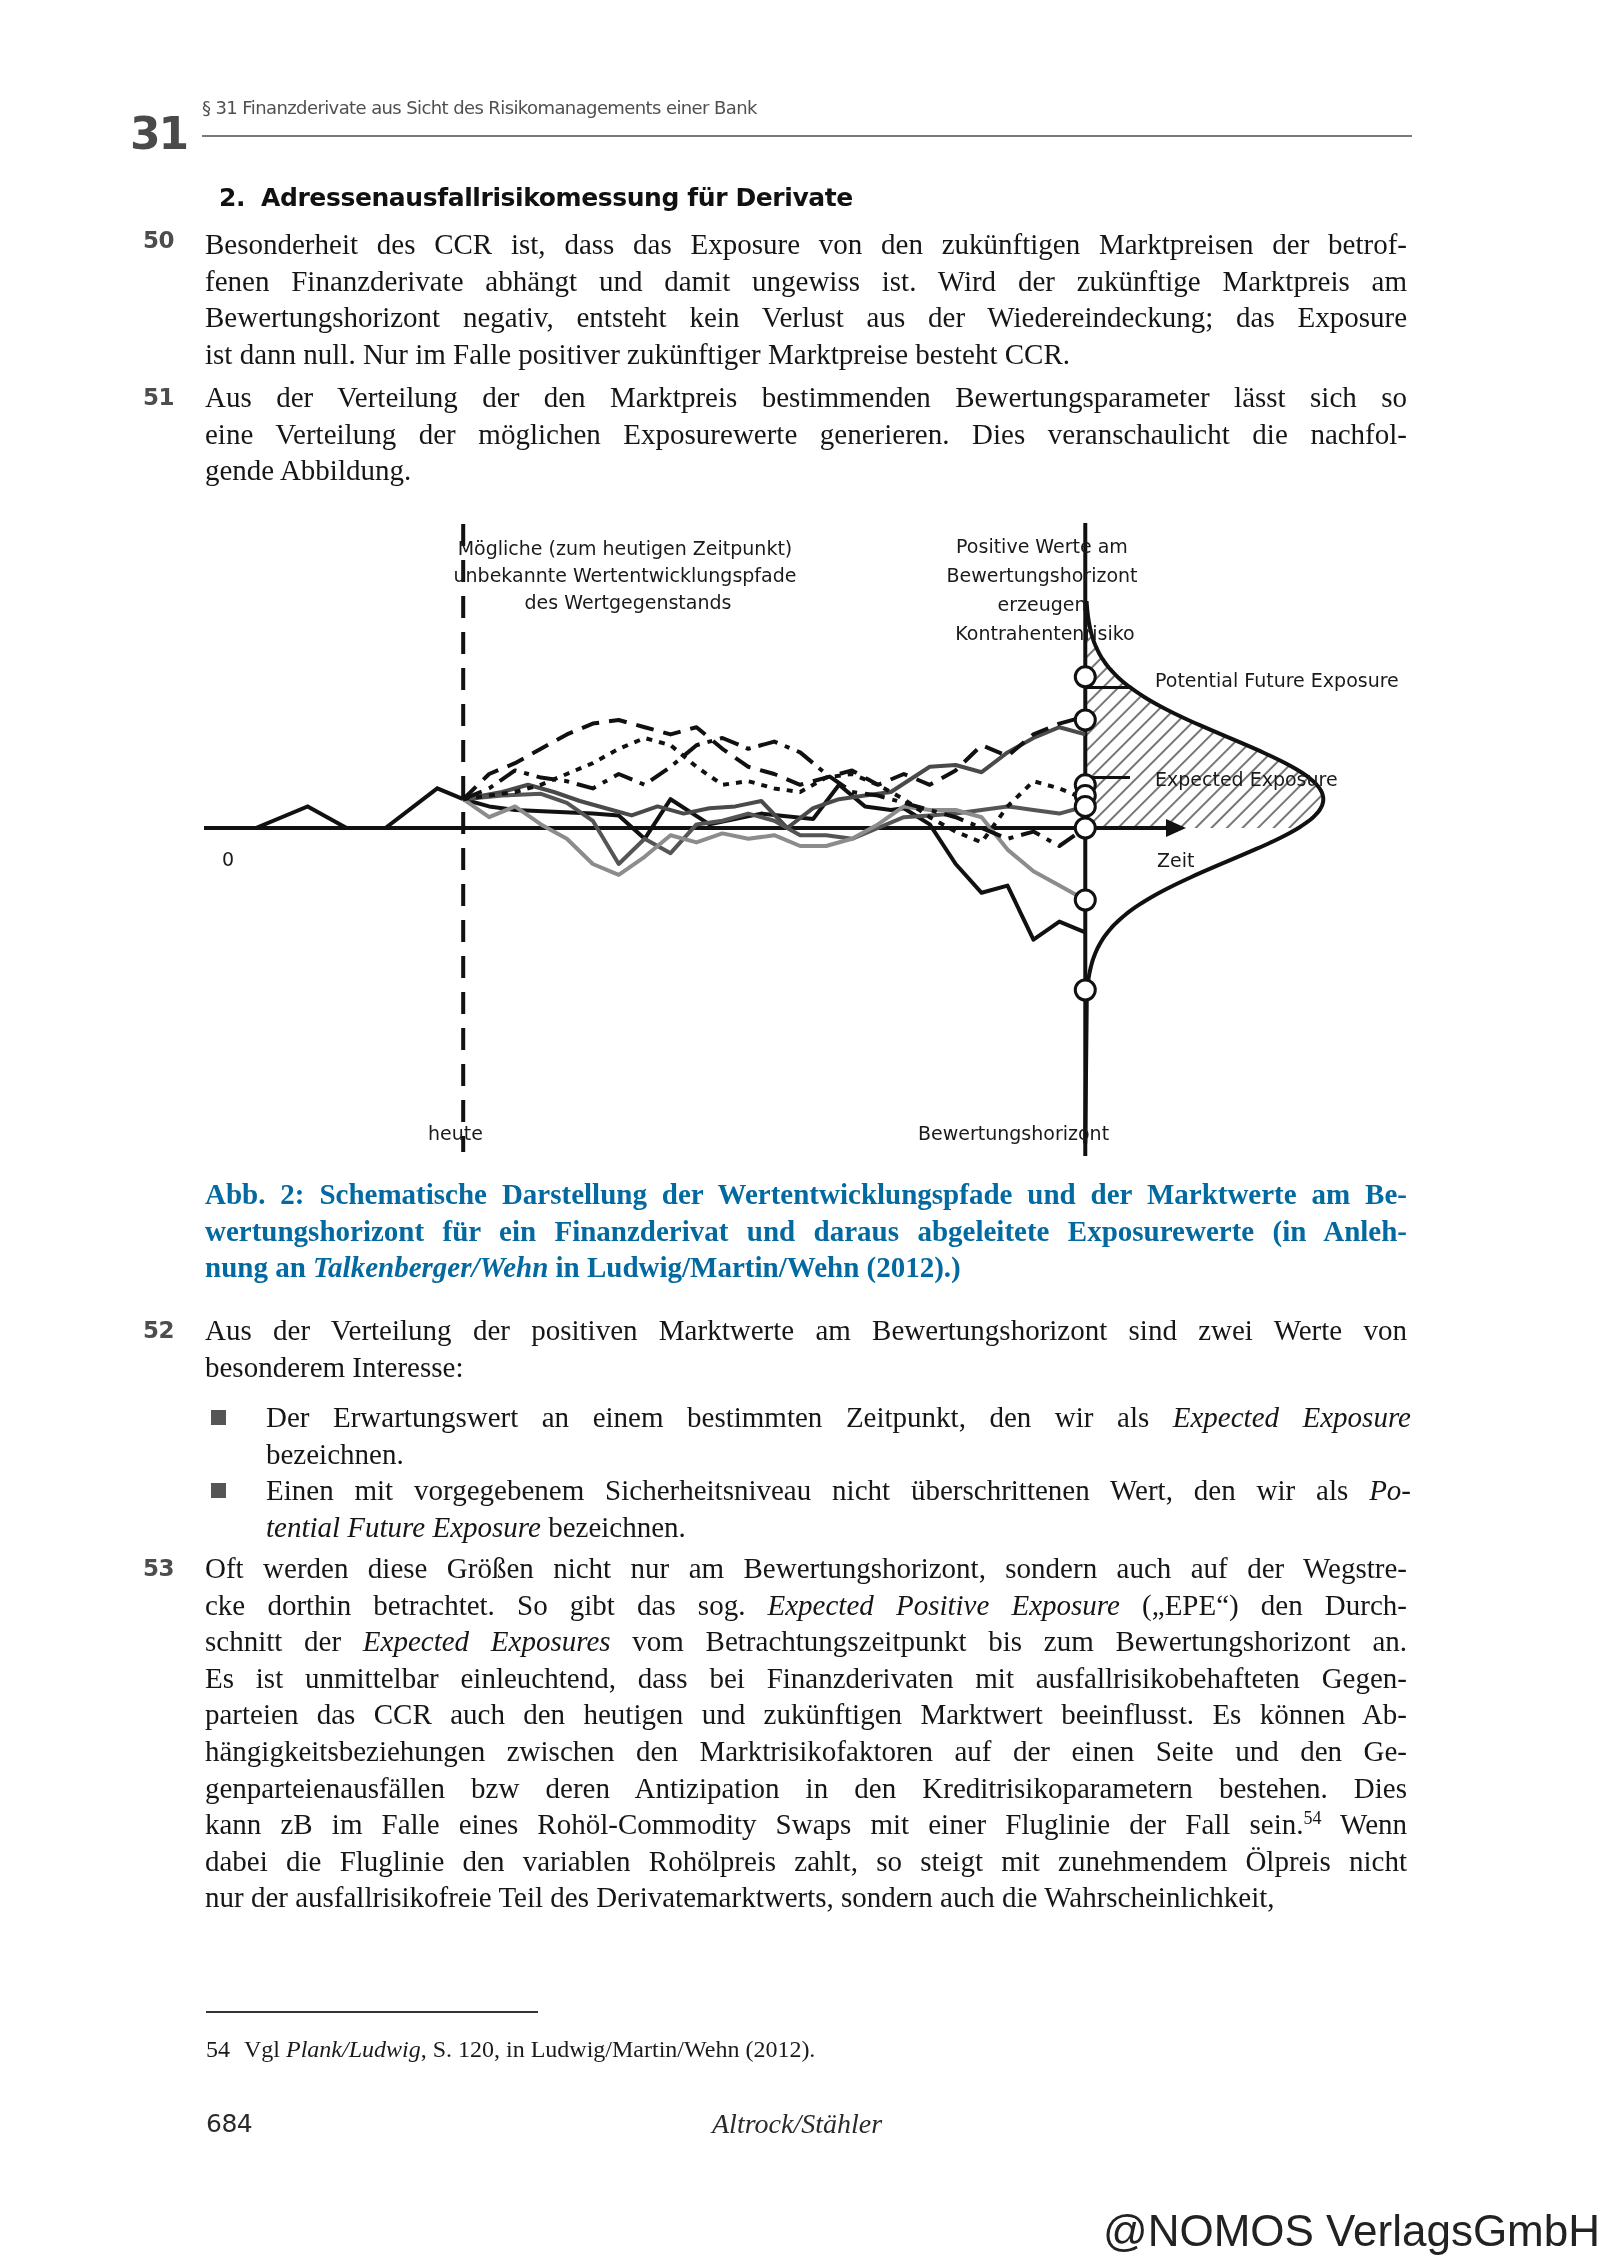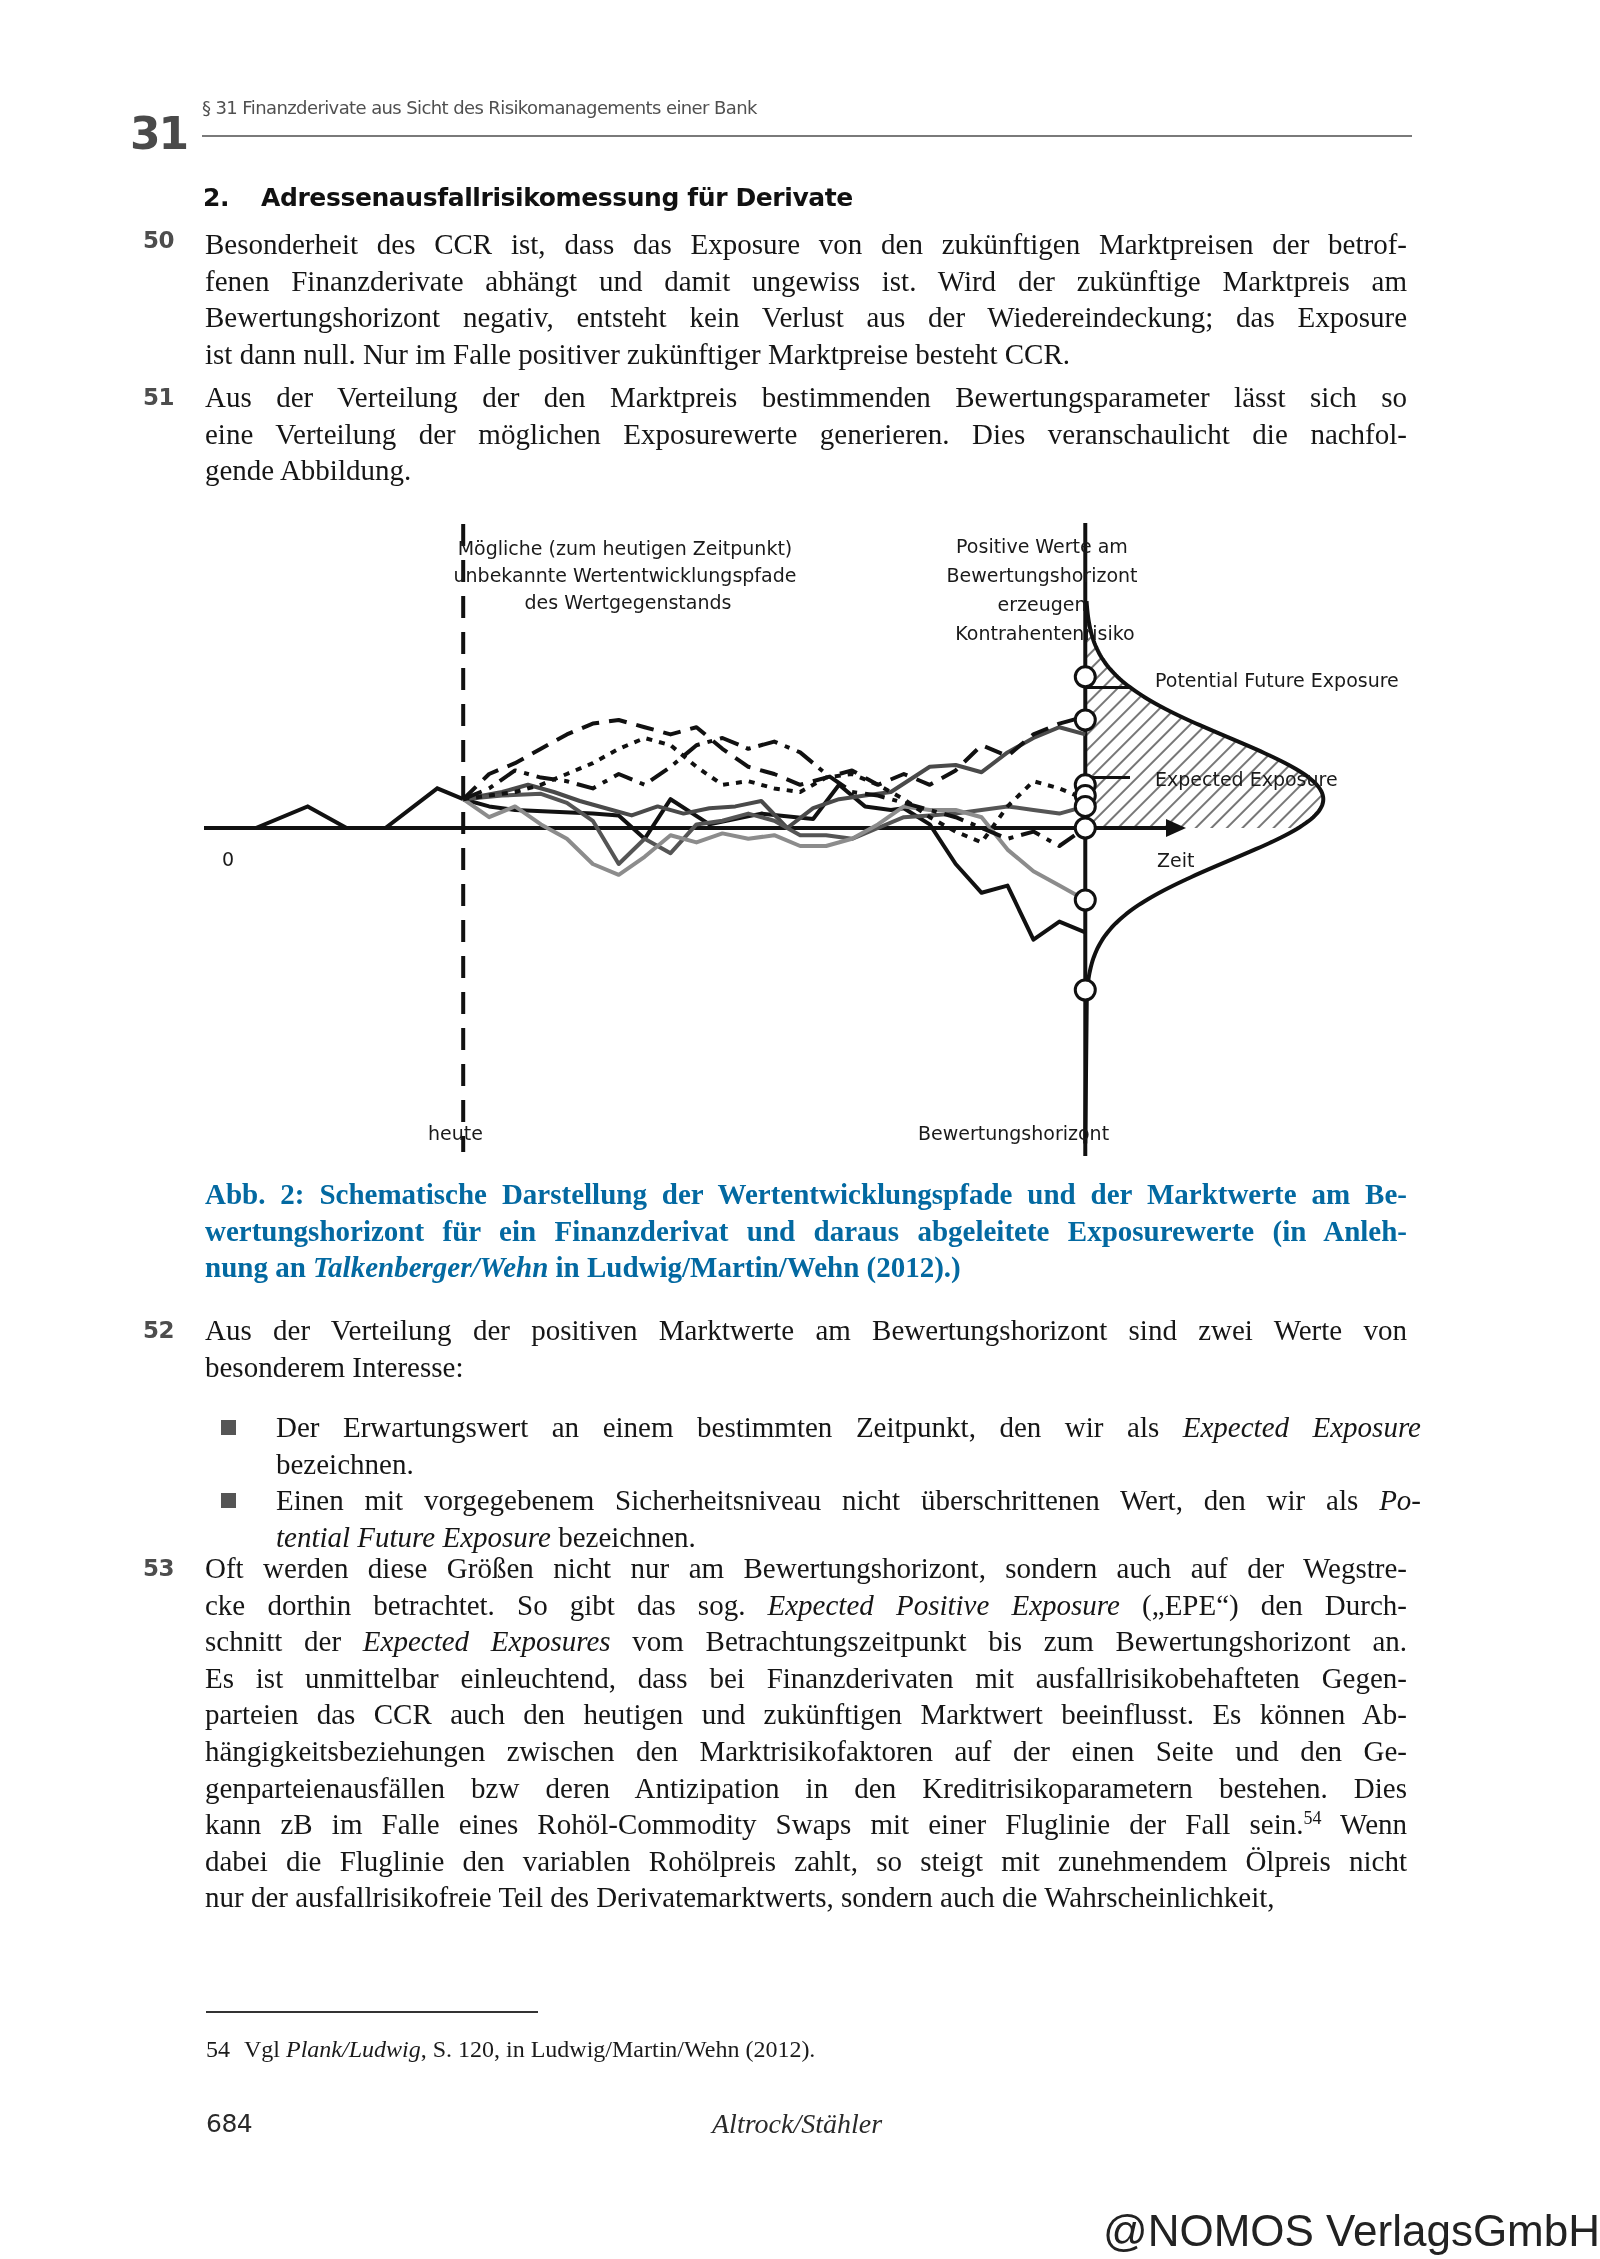--- a/index.html
+++ b/index.html
@@ -27,41 +27,42 @@
     letter-spacing: -0.6px;
   }
   #head-rule {
     left: 202px; top: 135px; width: 1210px; height: 2px; background: #7a7a7a;
   }
   #section-heading {
     left: 203px; top: 182px;
     font-family: "DejaVu Sans", sans-serif; font-weight: bold;
     font-size: 25px; line-height: 32px; color: #111;
     letter-spacing: -0.4px;
+    text-align: center;
   }
   #section-heading .num { display: inline-block; width: 58px; }
 
   
   .para {
     position: absolute; left: 205px; width: 1202px;
     font-family: "Liberation Serif", serif;
     font-size: 29px; line-height: 36.6px; color: #161616;
     text-align: justify; hyphens: manual;
   }
   .margin-num {
     position: absolute; left: 143px; width: 40px;
     font-family: "DejaVu Sans", sans-serif; font-weight: bold;
     font-size: 23px; line-height: 36.6px; color: #4d4d4d;
     letter-spacing: -0.5px;
   }
   .para i, .caption i, .footnote i { font-style: italic; }
   .line { display: block; text-align: justify; text-align-last: justify; white-space: nowrap; }
   .line.last { text-align-last: left; }
 
-  .bullets { position: absolute; left: 205px; width: 1202px; margin: 14px; padding: 0; list-style: none; }
+  .bullets { position: absolute; left: 205px; width: 1202px; margin: 4px; padding: 0; list-style: none; }
   .bullet-item { position: relative; padding-left: 57px;
     font-family: "Liberation Serif", serif; font-size: 29px; line-height: 36.6px; color: #161616; }
   .bullet-mark { position: absolute; left: 2px; top: 11px; width: 15px; height: 15px; background: #555; }
 
   .caption {
     position: absolute; left: 205px; width: 1202px;
     font-family: "Liberation Serif", serif; font-size: 29px; line-height: 36.6px; color: #0369a1; font-weight: bold;
   }
 
   #footnote-rule { left: 206px; top: 2011px; width: 332px; height: 2px; background: #333; }

